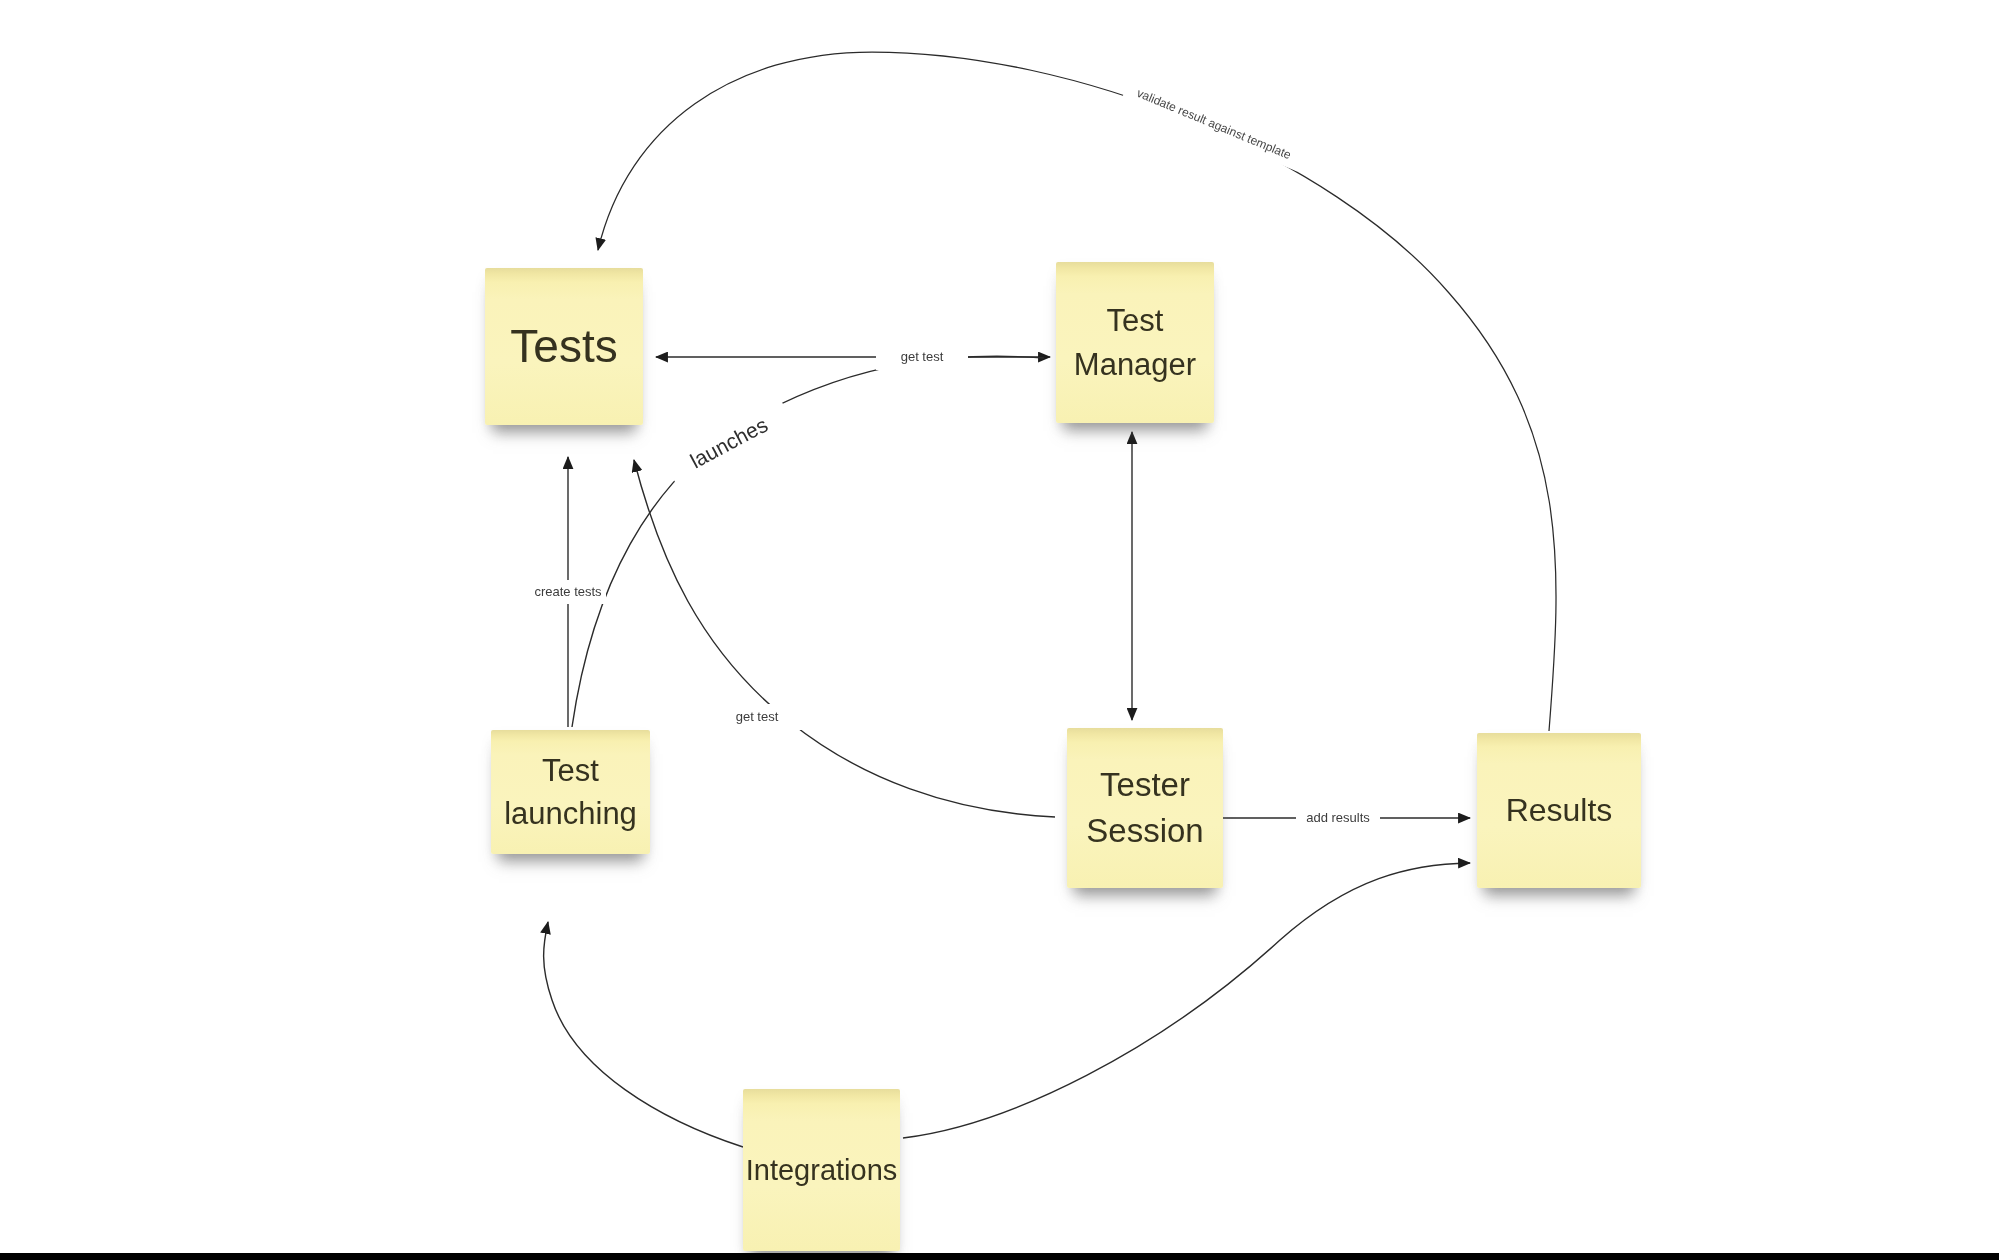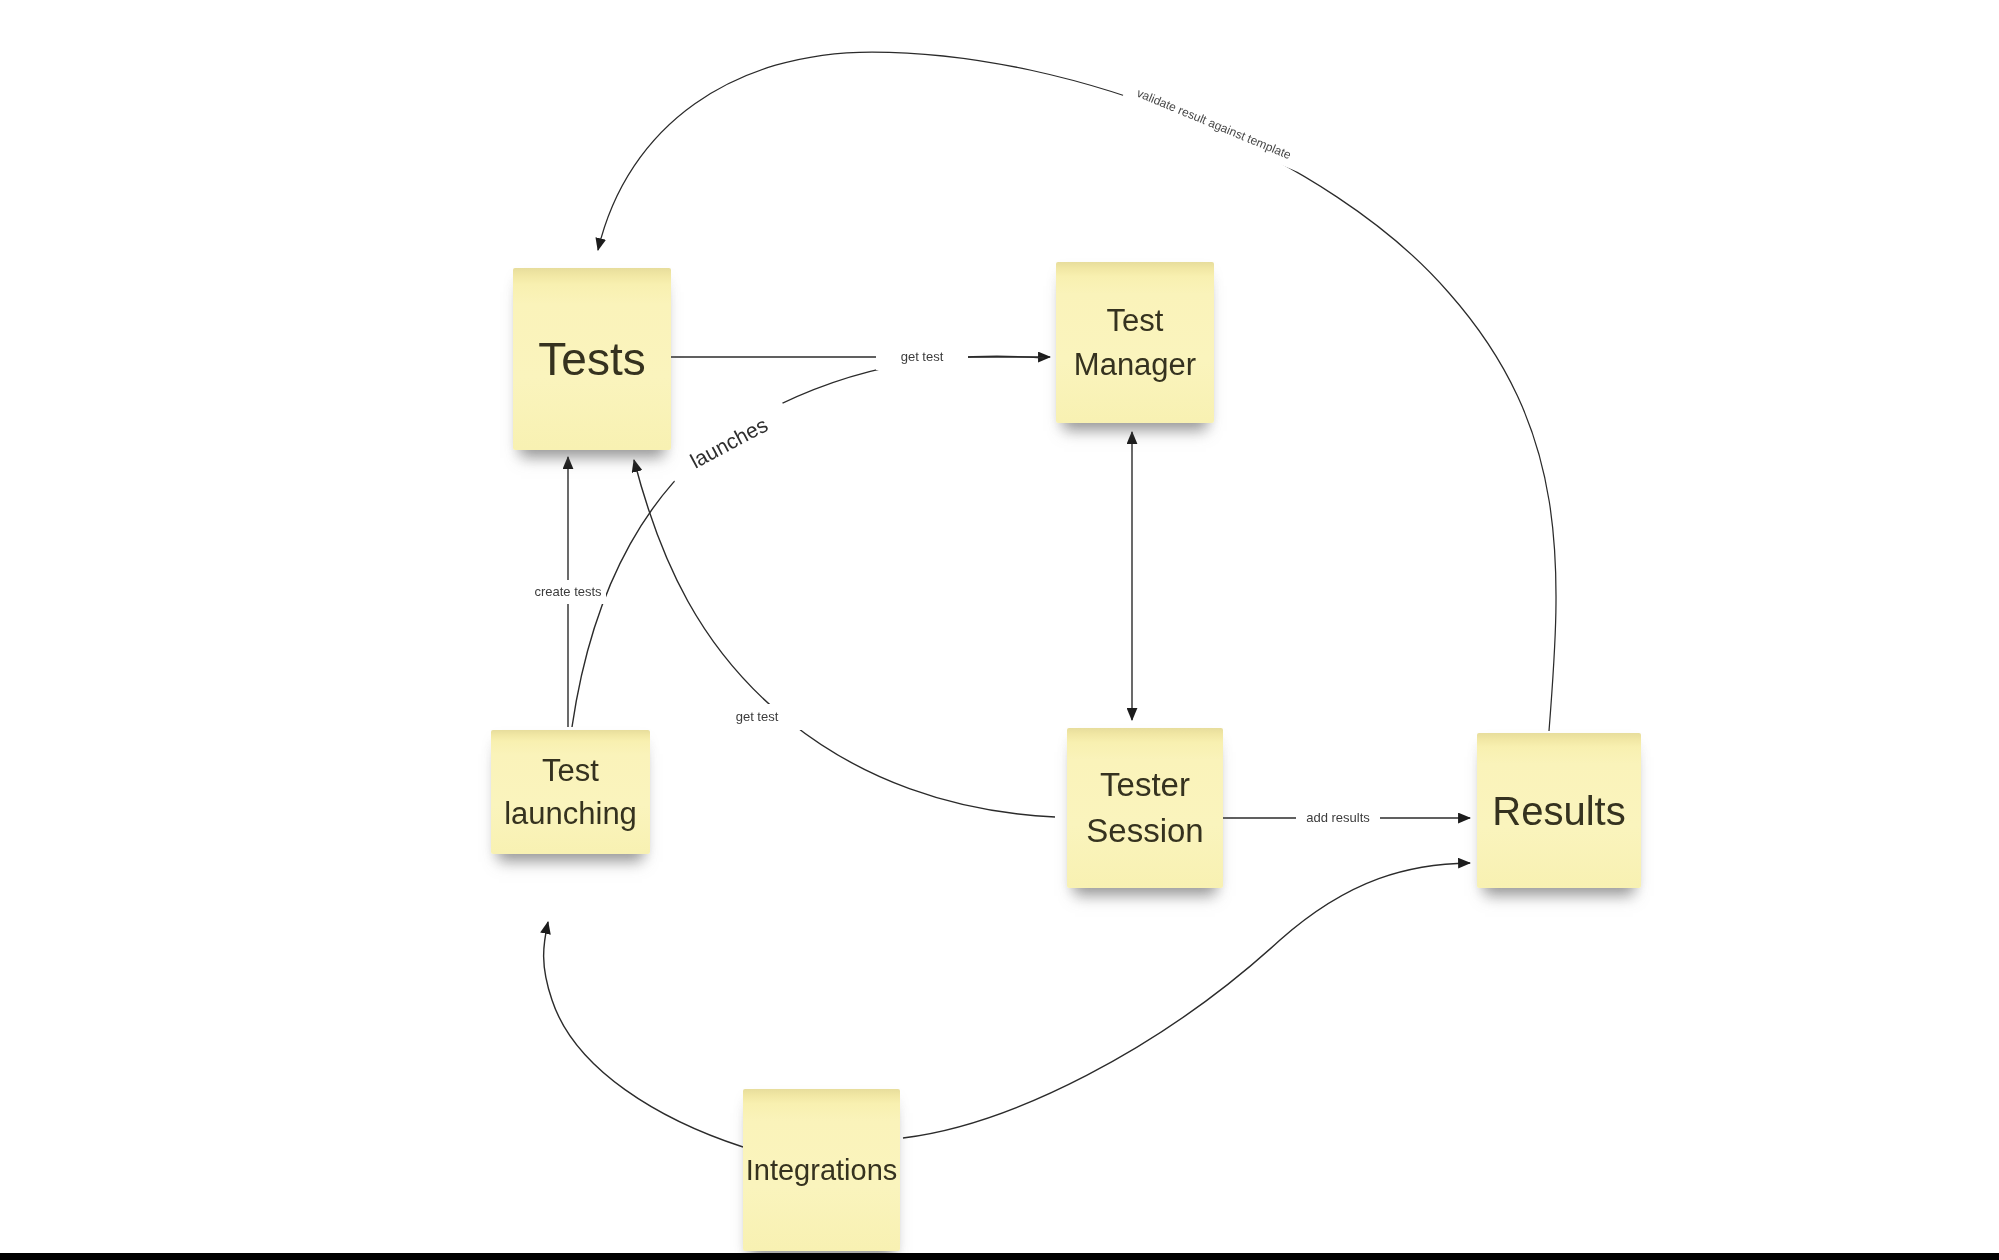--- a/index.html
+++ b/index.html
@@ -51,25 +51,25 @@
     background: linear-gradient(180deg,
        #e7dd9c 0%, #f1e7a4 4%, #f8f0b0 9%,
        #faf3ba 20%, #faf4bd 60%, #f8f1b2 100%);
     box-shadow: 0 16px 14px -8px rgba(95,95,95,.55),
                 0 6px 12px -4px rgba(120,120,120,.28);
     color: #35321f;
     line-height: 1.4;
   }
   .note .note-text { display: block; padding: 0 6px; }
 
-  .note-tests          { left: 513px;  top: 268px; width: 158px; height: 182px; font-size: 46px; }
+  .note-tests          { left: 485px;  top: 268px; width: 158px; height: 157px; font-size: 46px; }
   .note-test-manager   { left: 1056px; top: 262px; width: 158px; height: 161px; font-size: 31px; }
   .note-test-launching { left: 491px;  top: 730px; width: 159px; height: 124px; font-size: 31px; }
   .note-tester-session { left: 1055px; top: 728px; width: 156px; height: 160px; font-size: 33px; margin-left: 12px; }
-  .note-results        { left: 1477px; top: 733px; width: 164px; height: 155px; font-size: 40px; }
+  .note-results        { left: 1477px; top: 733px; width: 164px; height: 155px; font-size: 32px; }
   .note-integrations   { left: 743px;  top: 1053px; width: 157px; height: 162px; font-size: 29px; margin-top: 36px; }
 
   #bottom-bar {
     position: absolute;
     left: 0;
     top: 1253px;
     width: 100%;
     height: 7px;
     background: #000000;
   }

